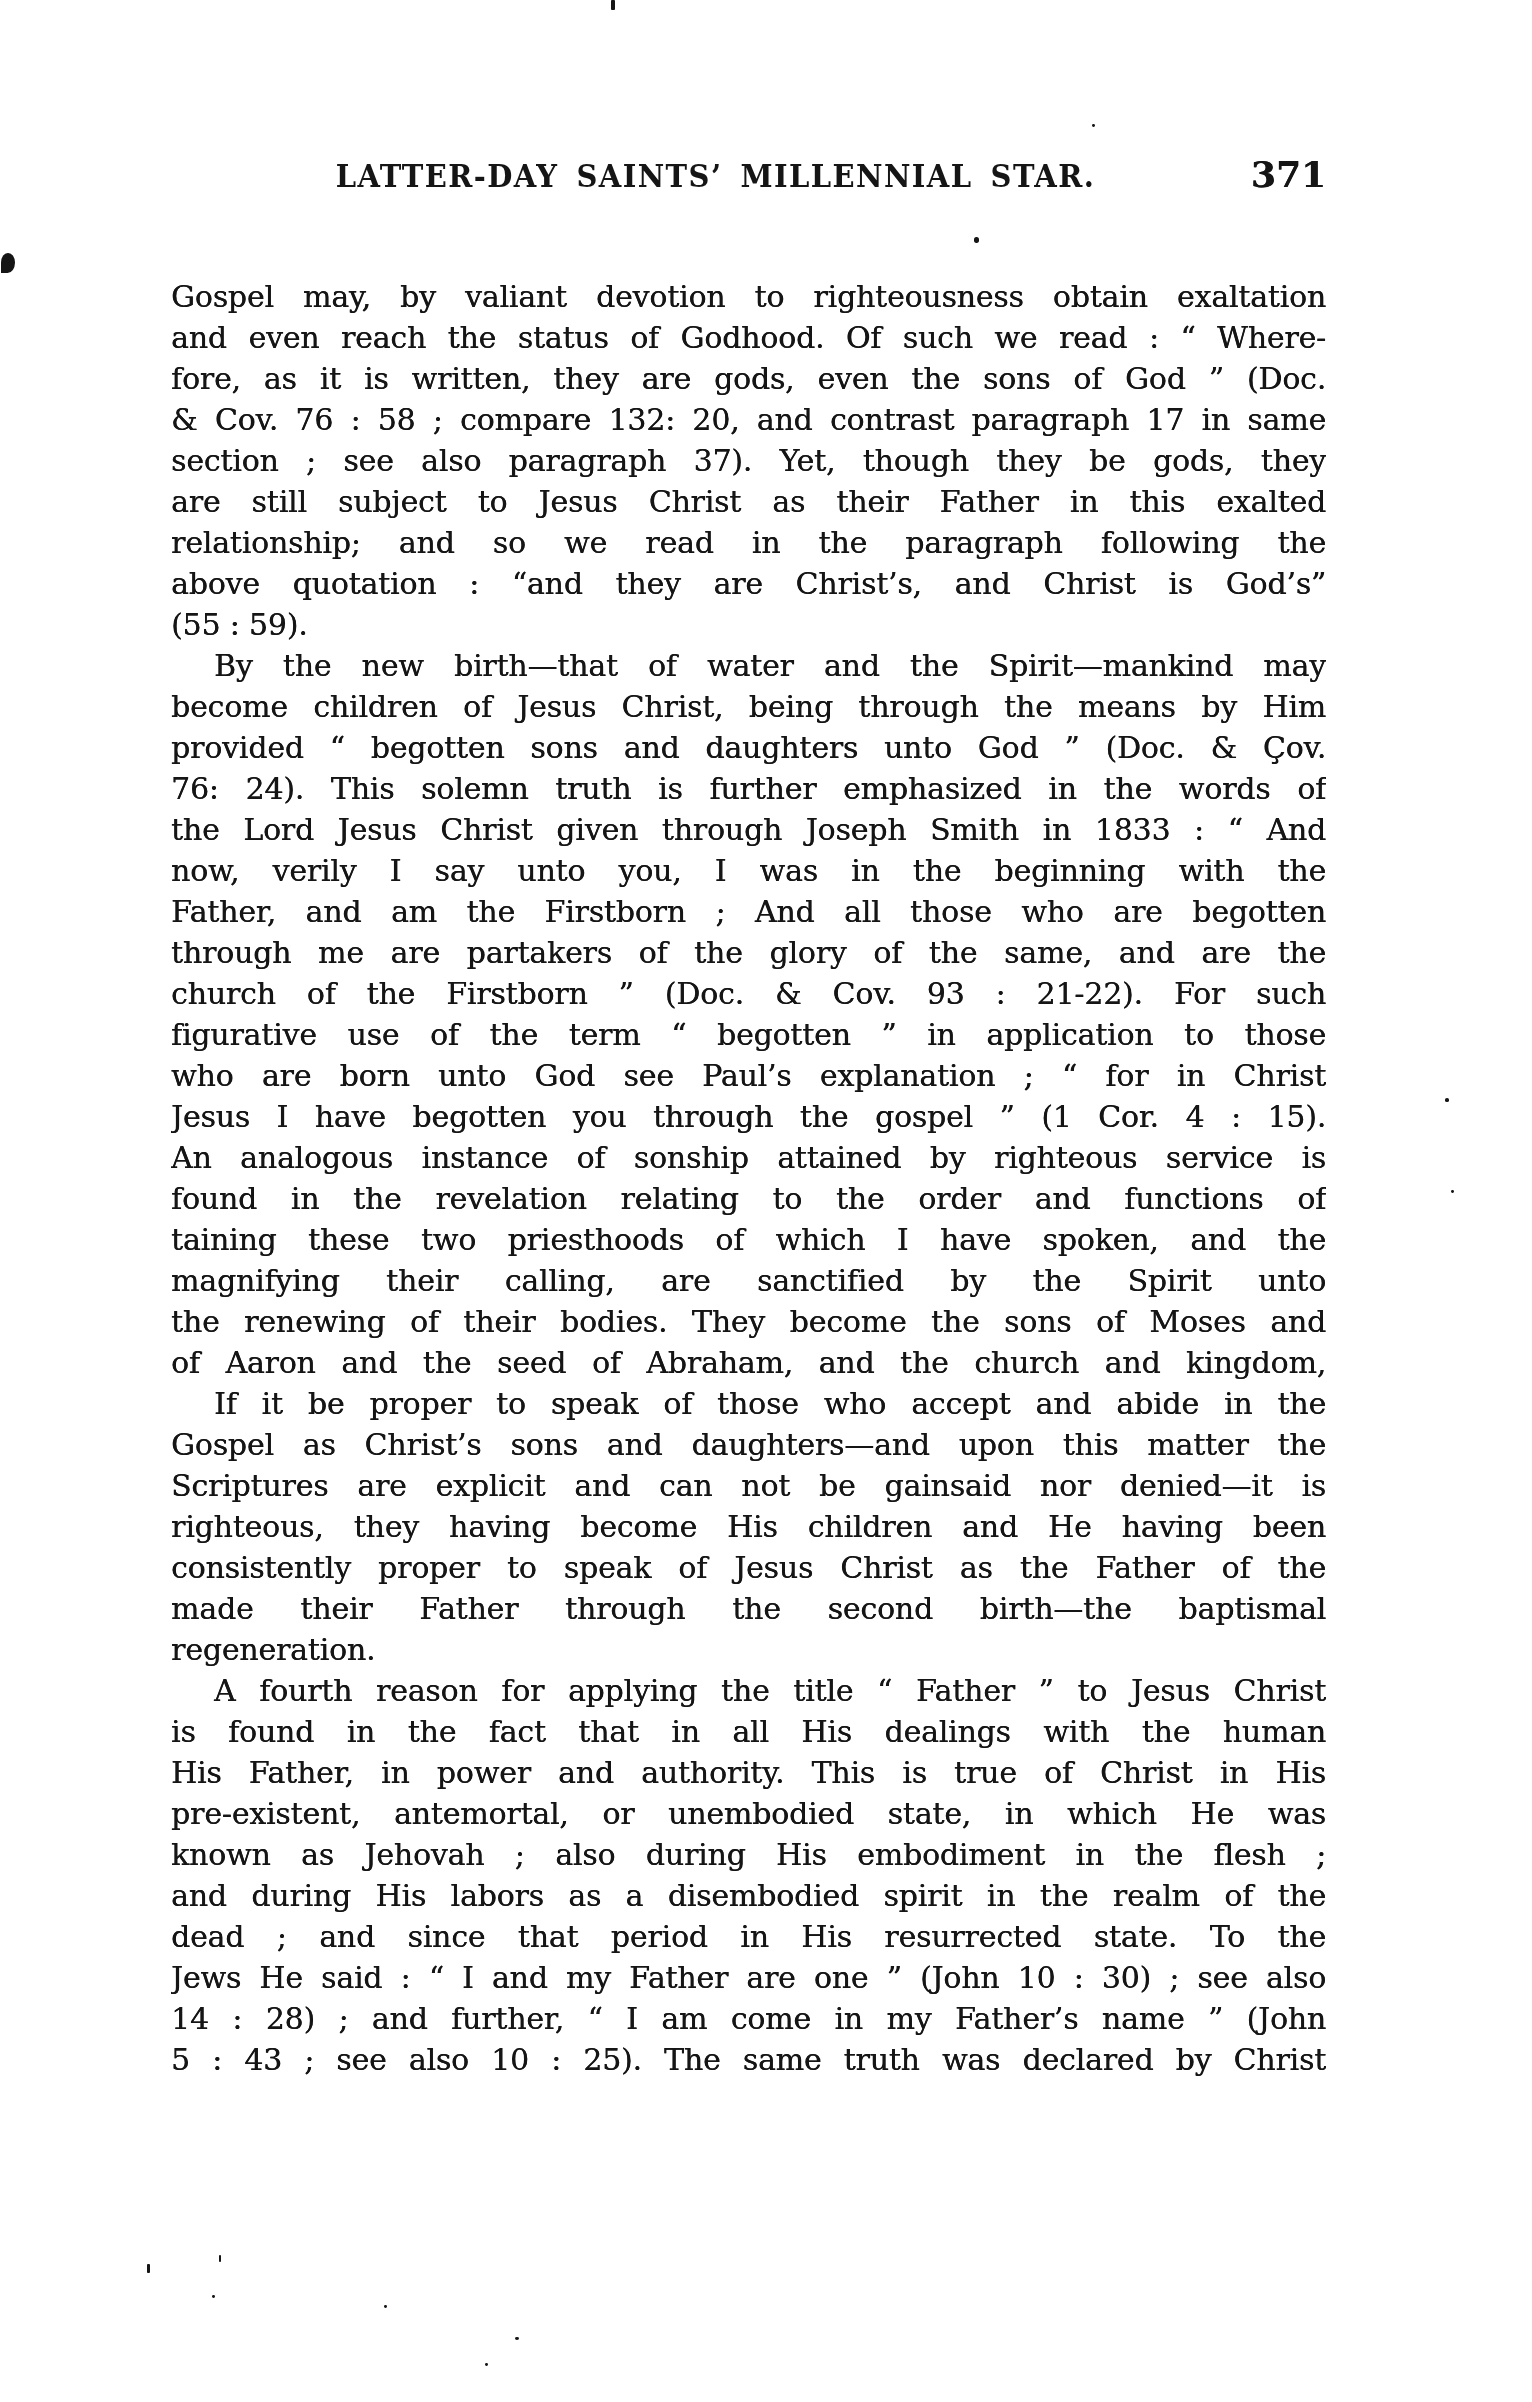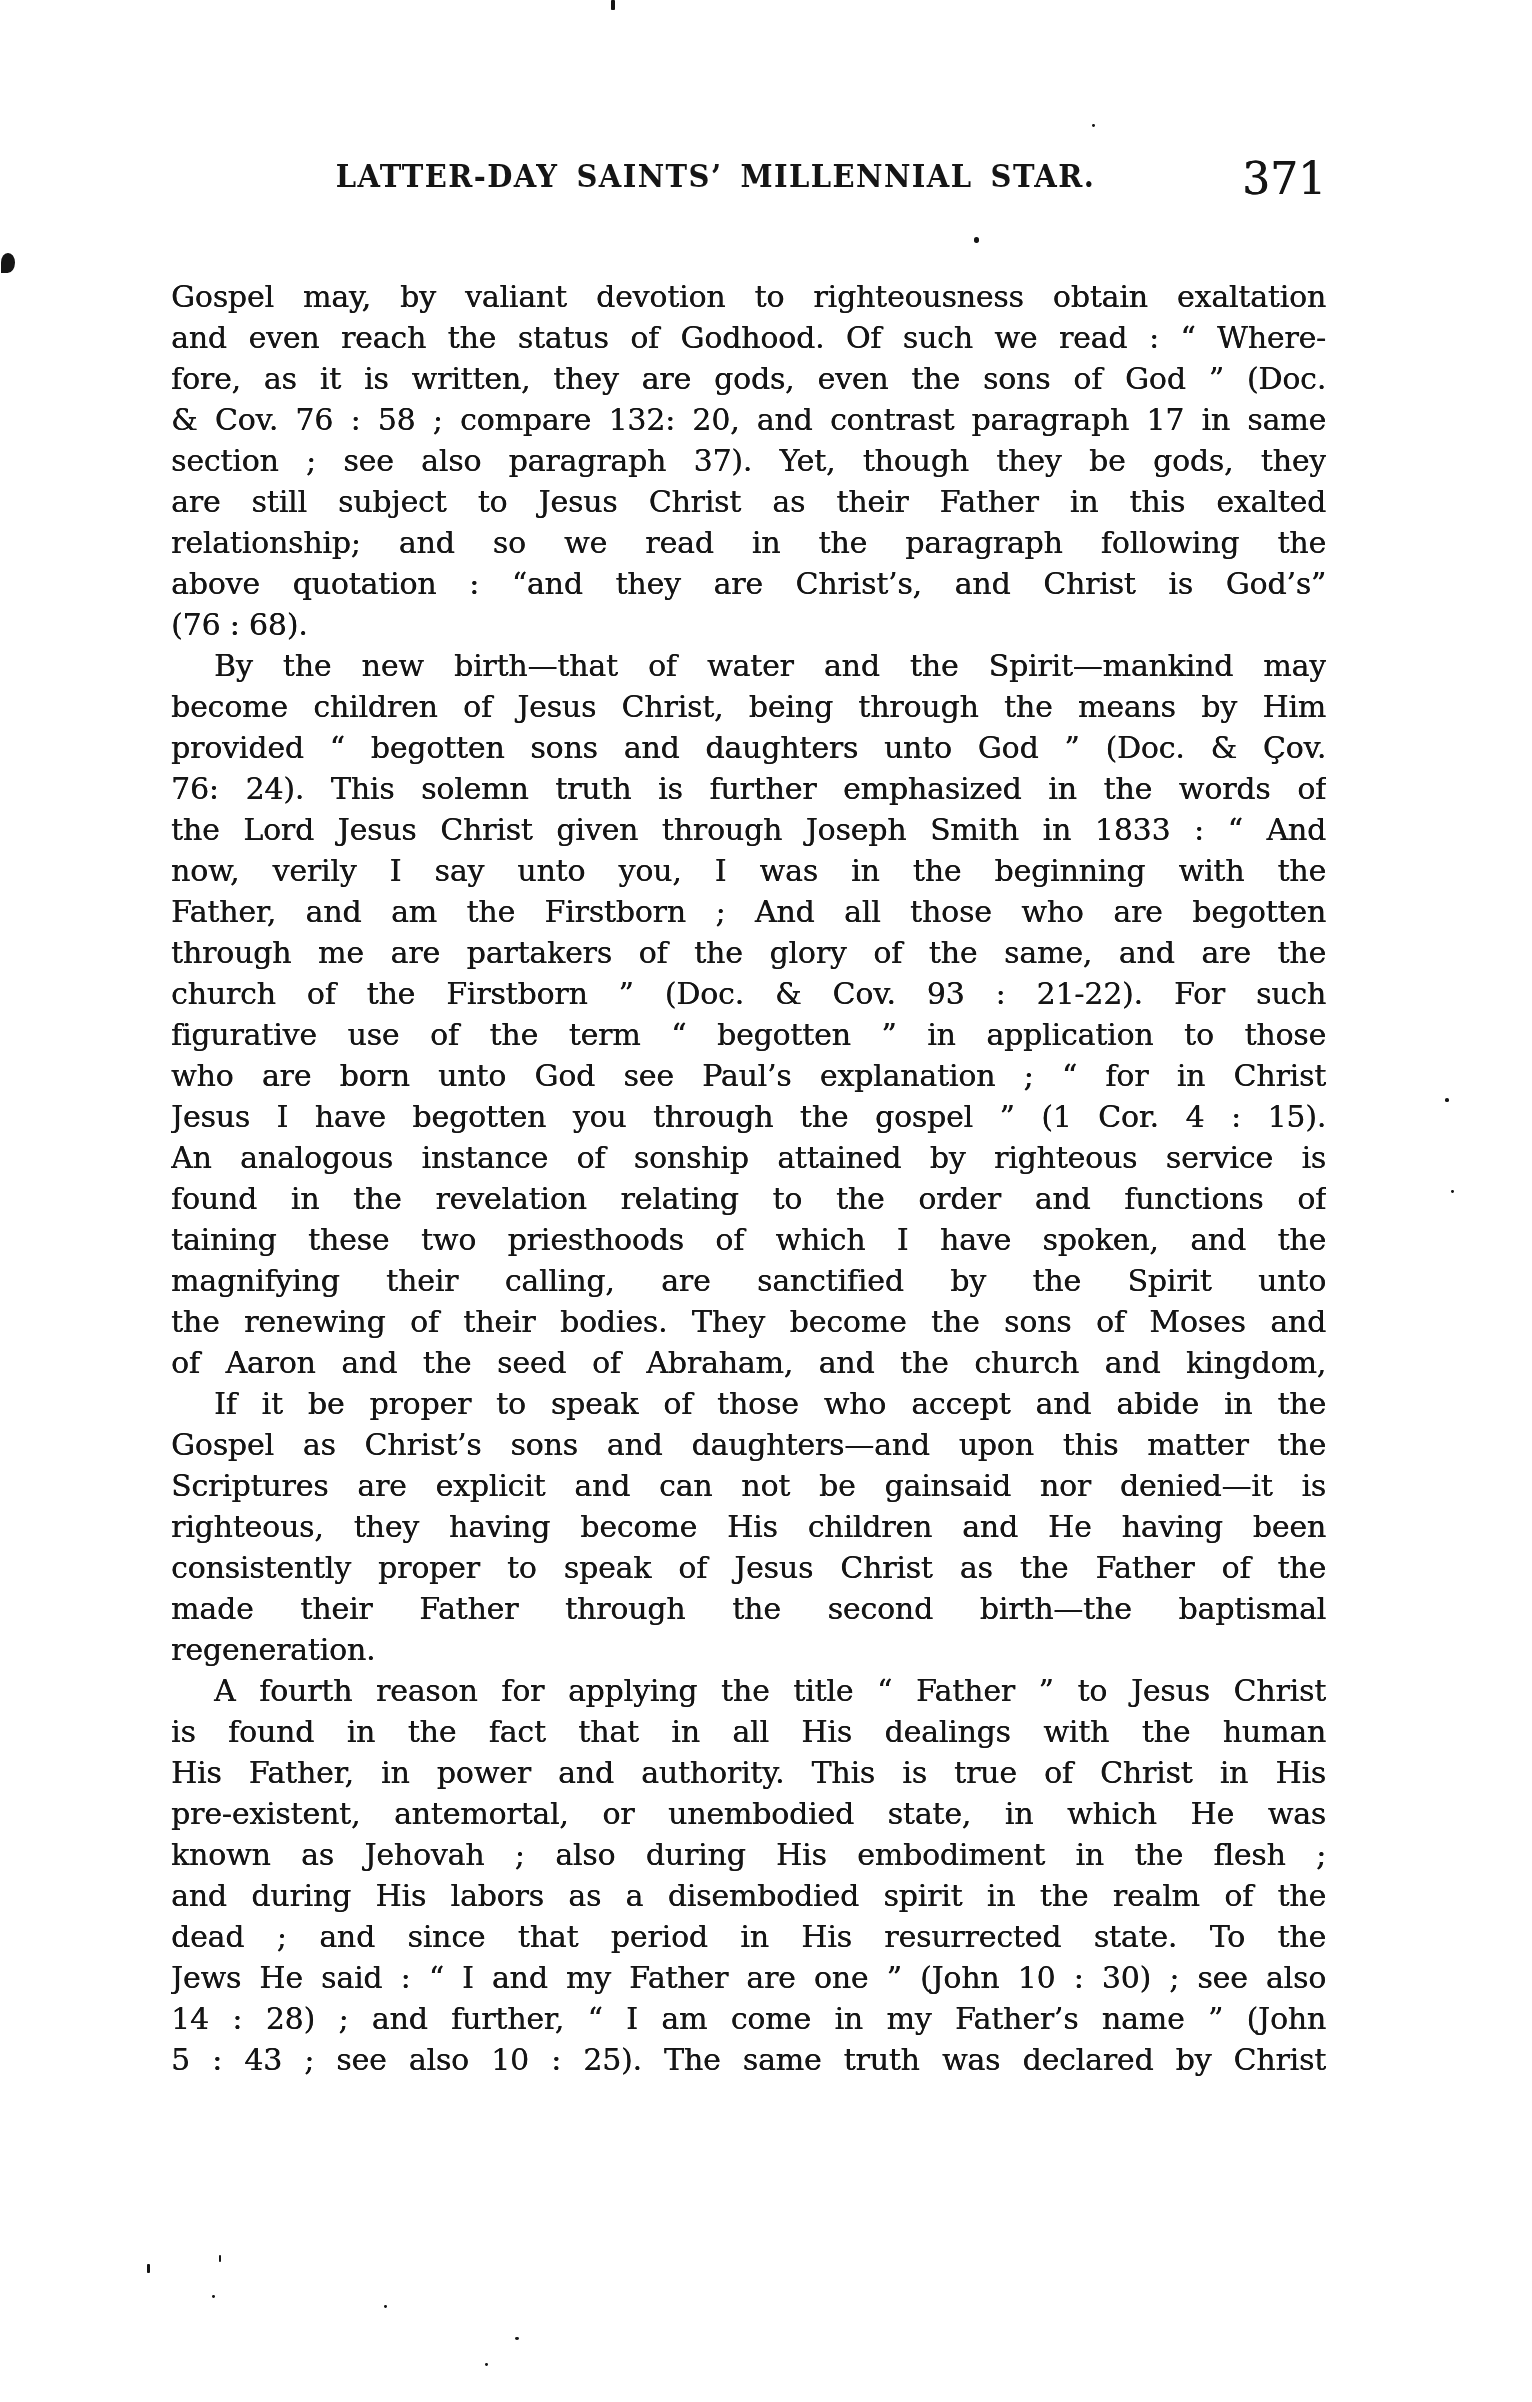--- a/index.html
+++ b/index.html
@@ -29,22 +29,22 @@
     font-weight: bold;
     letter-spacing: 1.4px;
     word-spacing: 6.6px;
     white-space: nowrap;
     transform: scaleY(1.12);
     transform-origin: top center;
   }
   .page-number {
     position: absolute;
     right: 0; top: -3.7px;
-    font-size: 44px;
-    font-weight: normal;
+    font-size: 36px;
+    font-weight: bold;
     text-shadow: 0.4px 0 0 currentColor;
   }
   
   .column {
     position: absolute;
     left: 171px;
     top: 236px;
     width: 1155px;
     margin-top: 40px;
   }
@@ -86,21 +86,21 @@
 
     <p class="para">
       <span class="line">Gospel may, by valiant devotion to righteousness obtain exaltation</span>
       <span class="line">and even reach the status of Godhood. Of such we read : “ Where-</span>
       <span class="line">fore, as it is written, they are gods, even the sons of God ” (Doc.</span>
       <span class="line">&amp; Cov. 76 : 58 ; compare 132: 20, and contrast paragraph 17 in same</span>
       <span class="line">section ; see also paragraph 37). Yet, though they be gods, they</span>
       <span class="line">are still subject to Jesus Christ as their Father in this exalted</span>
       <span class="line">relationship; and so we read in the paragraph following the</span>
       <span class="line">above quotation : “and they are Christ’s, and Christ is God’s”</span>
-      <span class="line short">(76 : 68).</span>
+      <span class="line short">(55 : 59).</span>
     </p>
 
     <p class="para">
       <span class="line indent">By the new birth—that of water and the Spirit—mankind may</span>
       <span class="line">become children of Jesus Christ, being through the means by Him</span>
       <span class="line">provided “ begotten sons and daughters unto God ” (Doc. &amp; Çov.</span>
       <span class="line">76: 24). This solemn truth is further emphasized in the words of</span>
       <span class="line">the Lord Jesus Christ given through Joseph Smith in 1833 : “ And</span>
       <span class="line">now, verily I say unto you, I was in the beginning with the</span>
       <span class="line">Father, and am the Firstborn ; And all those who are begotten</span>

